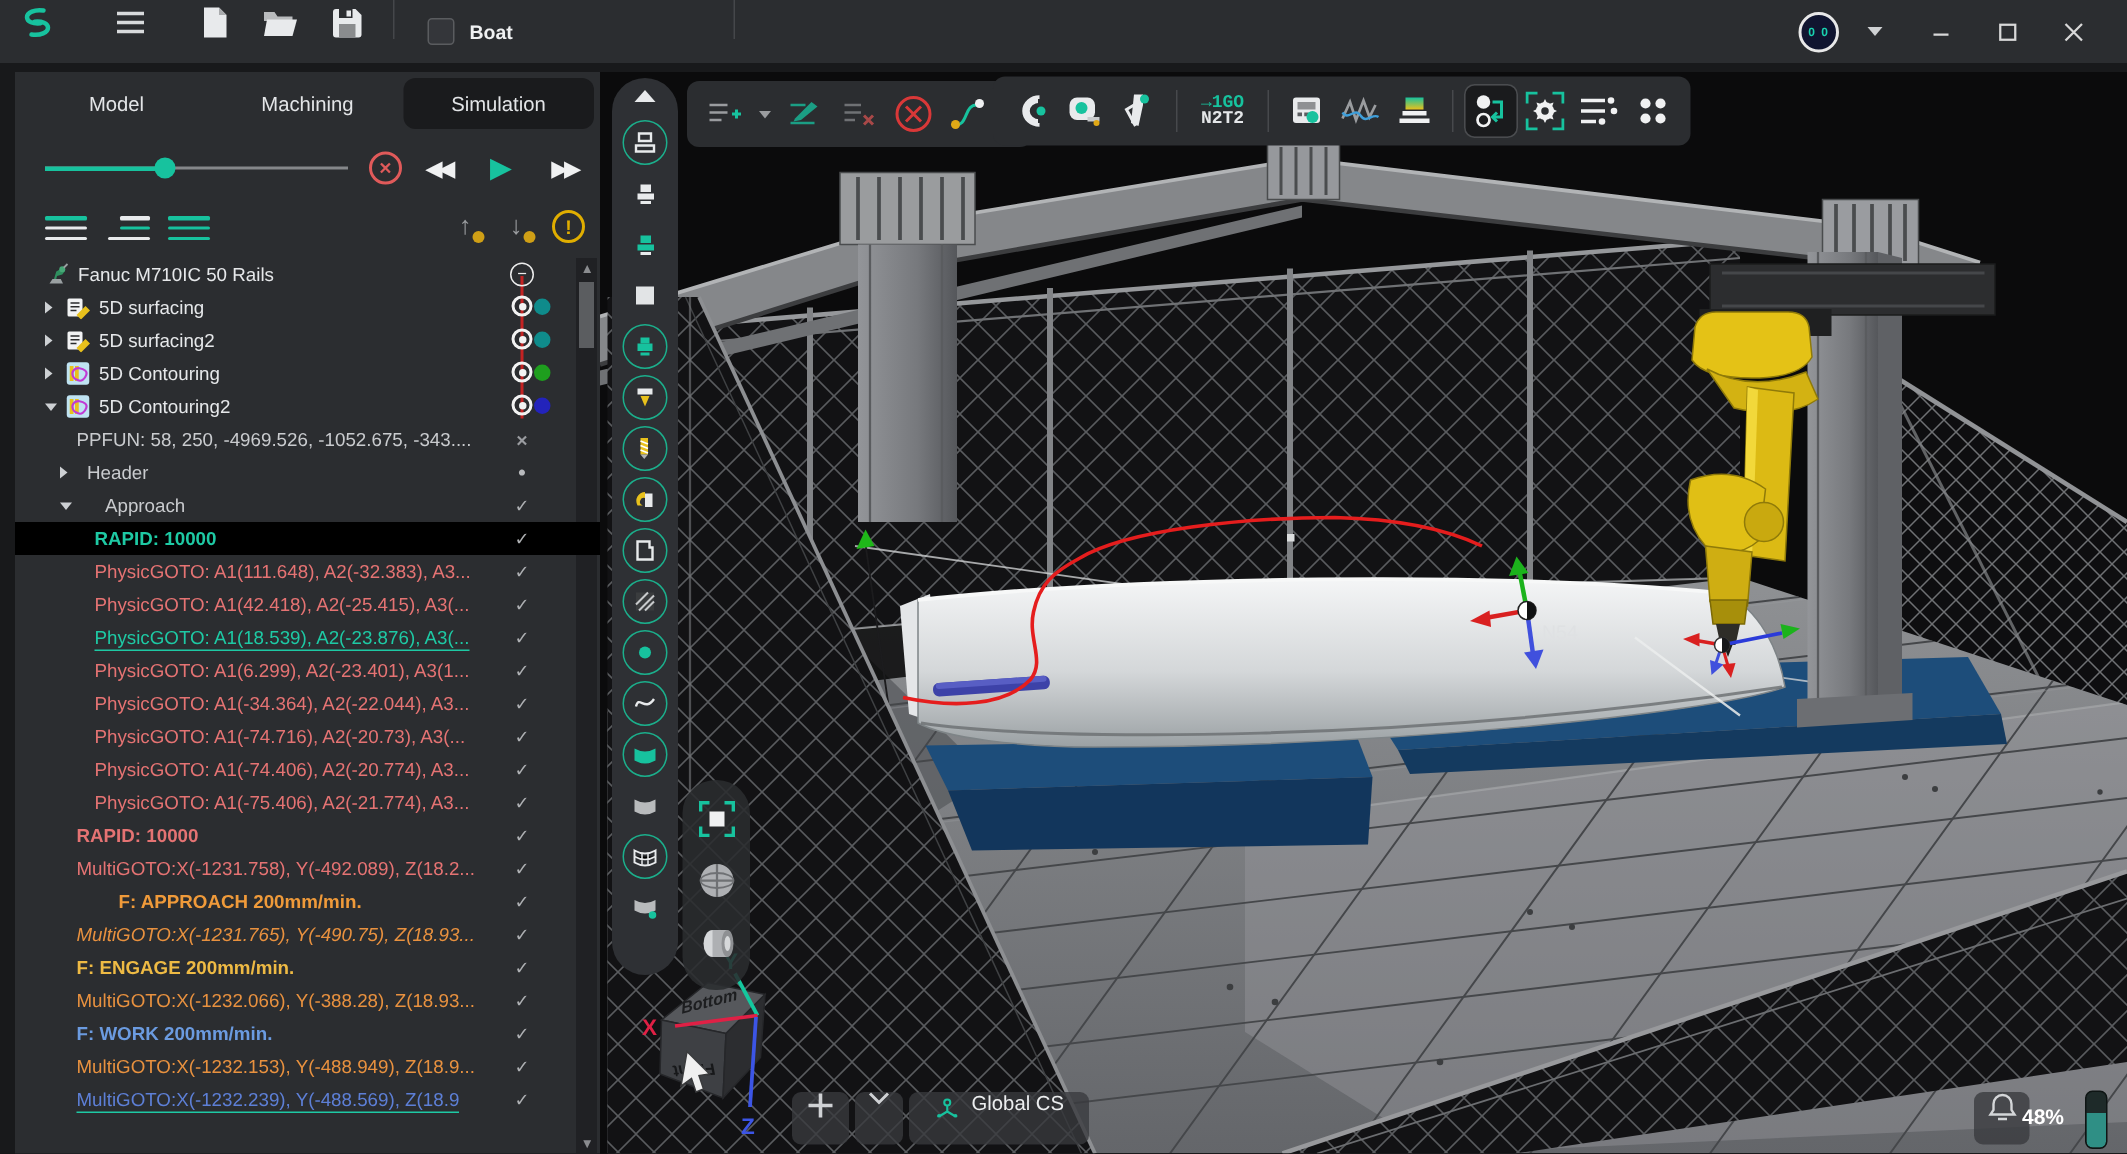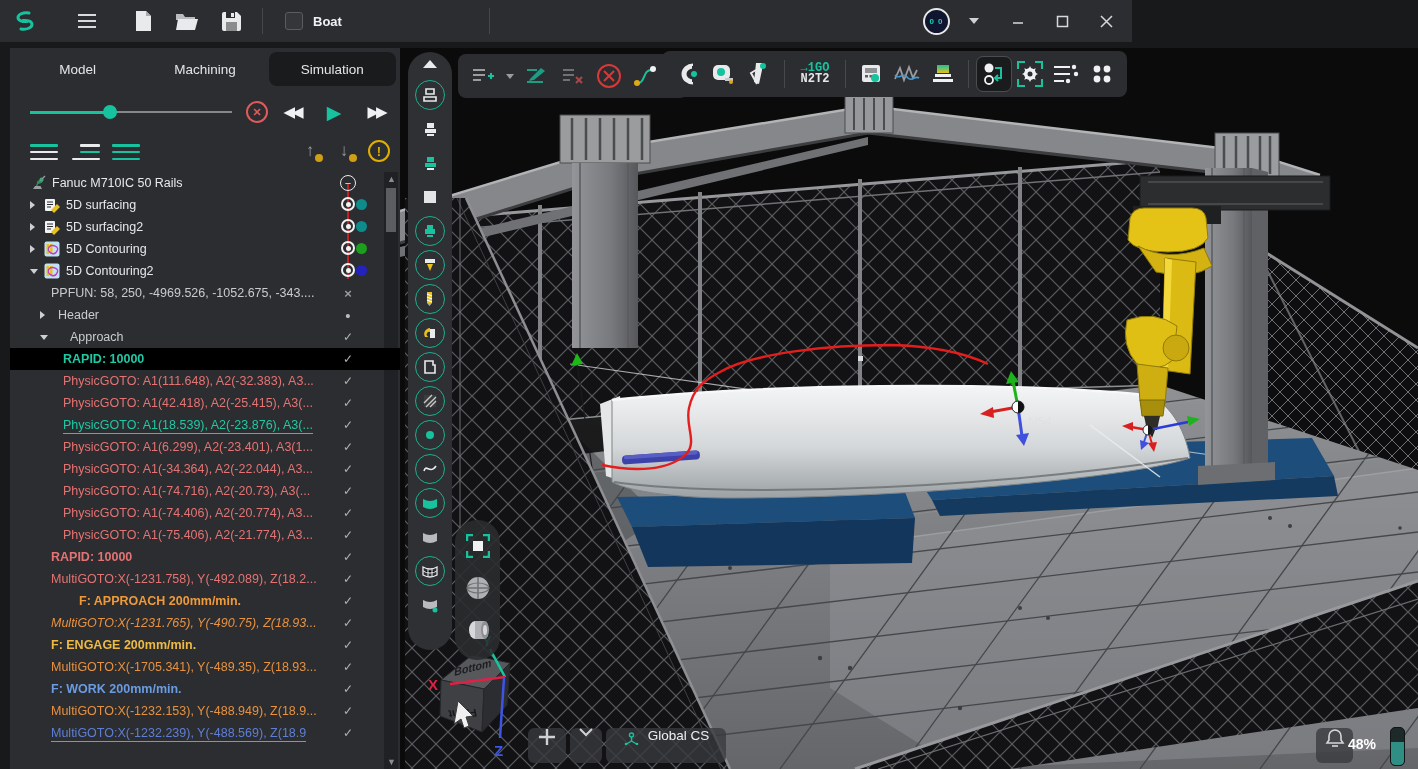--- a/index.html
+++ b/index.html
@@ -1,23 +1,23 @@
 <!DOCTYPE html>
 <html><head>
 <meta charset="utf-8">
 <style>
 *{box-sizing:border-box;margin:0;padding:0}
 html,body{width:1418px;height:769px;overflow:hidden;background:#18191b;font-family:"Liberation Sans",sans-serif;}
-.titlebar{position:absolute;left:0;top:0;width:1132px;height:42px;background:#2b2d30;display:flex;align-items:center;}
+.titlebar{position:absolute;left:0;top:0;width:1418px;height:42px;background:#2b2d30;display:flex;}
 .tb-ico{width:34px;height:30px;display:flex;align-items:center;justify-content:center;color:#d8dadc;}
 .tb-sep{width:1px;height:26px;background:#45474a;margin:0 8px;}
 .doc-tab{display:flex;align-items:center;gap:10px;padding:0 14px;height:42px;min-width:210px;}
 .doc-tab .sq{width:18px;height:18px;border:1.5px solid #5a5c5f;border-radius:3px;background:#34363a;}
 .doc-title{color:#f0f1f2;font-size:13px;font-weight:700;}
-.tb-right{margin-left:auto;display:flex;align-items:center;gap:4px;padding-right:6px;}
+.tb-right{margin-left:auto;display:flex;align-items:center;gap:4px;padding-right:16px;}
 .avatar{width:27px;height:27px;border-radius:50%;background:#101530;border:2px solid #e8e8e8;display:flex;align-items:center;justify-content:center;color:#19d2b0;font-size:8px;font-weight:700;letter-spacing:1px;}
 .winbtn{width:40px;height:34px;display:flex;align-items:center;justify-content:center;color:#d8d8d8;font-size:14px;}
 .chevdn{width:0;height:0;border-top:6px solid #cfd1d3;border-left:5px solid transparent;border-right:5px solid transparent;}
 .main{position:absolute;left:0;top:42px;width:1418px;height:727px;background:#18191b;}
 
 .lpanel{position:absolute;left:10px;top:6px;width:390px;height:721px;background:#2b2d30;overflow:hidden;}
 .tabs{display:flex;height:42px;align-items:stretch;padding:4px;}
 .tab{flex:1;display:flex;align-items:center;justify-content:center;color:#e3e5e7;font-size:13.5px;cursor:pointer;}
 .tab.active{background:#1a1b1d;border-radius:8px;font-weight:400;}
 .playrow{position:relative;height:44px;}
@@ -318,21 +318,21 @@
         </div>
         <div class="trow">
           <span class="rl s-orange" style="left: 41px; font-style: italic;">MultiGOTO:X(-1231.765), Y(-490.75), Z(18.93...</span>
           <span class="mk mk-check"></span>
         </div>
         <div class="trow">
           <span class="rl s-engage-b" style="left: 41px;">F: ENGAGE 200mm/min.</span>
           <span class="mk mk-check"></span>
         </div>
         <div class="trow">
-          <span class="rl s-orange" style="left: 41px;">MultiGOTO:X(-1705.341), Y(-489.35), Z(18.93...</span>
+          <span class="rl s-orange" style="left: 41px;">MultiGOTO:X(-1232.066), Y(-388.28), Z(18.93...</span>
           <span class="mk mk-check"></span>
         </div>
         <div class="trow">
           <span class="rl s-work-b" style="left: 41px;">F: WORK 200mm/min.</span>
           <span class="mk mk-check"></span>
         </div>
         <div class="trow">
           <span class="rl s-orange" style="left: 41px;">MultiGOTO:X(-1232.153), Y(-488.949), Z(18.9...</span>
           <span class="mk mk-check"></span>
         </div>

